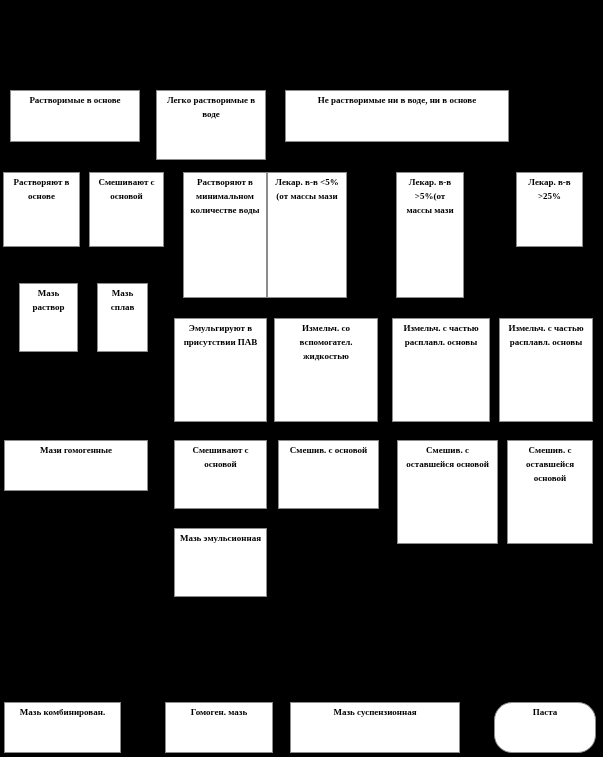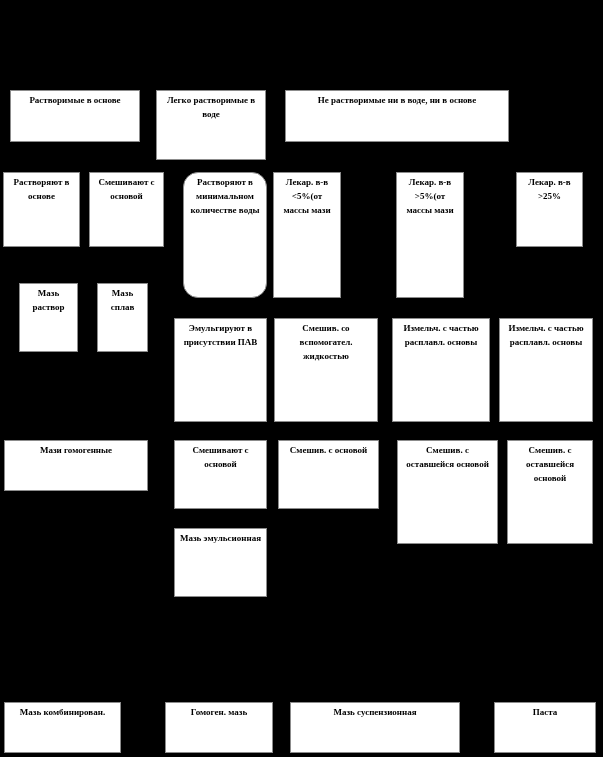--- a/index.html
+++ b/index.html
@@ -43,39 +43,39 @@
 
 <div class="canvas">
 
 
   <div class="flow-box" style="left:10px;  top:90px;  width:130px; height:52px;"><span>Растворимые в основе</span></div>
   <div class="flow-box" style="left:156px; top:90px;  width:110px; height:70px;"><span>Легко растворимые в воде</span></div>
   <div class="flow-box" style="left:285px; top:90px;  width:224px; height:52px;"><span>Не растворимые ни в воде, ни в основе</span></div>
 
   <div class="flow-box" style="left:3px;   top:172px; width:77px;  height:75px;"><span>Растворяют в основе</span></div>
   <div class="flow-box" style="left:89px;  top:172px; width:75px;  height:75px;"><span>Смешивают с основой</span></div>
-  <div class="flow-box" style="left:183px; top:172px; width:84px;  height:126px;border-radius:15px;"><span>Растворяют в минимальном количестве воды</span></div>
-  <div class="flow-box" style="left:273px; top:172px; width:68px;  height:126px;"><span>Лекар. в-в &lt;5%(от массы мази</span></div>
+  <div class="flow-box" style="left:183px; top:172px; width:84px;  height:126px;"><span>Растворяют в минимальном количестве воды</span></div>
+  <div class="flow-box" style="left:267px; top:172px; width:80px;  height:126px;"><span>Лекар. в-в &lt;5%(от массы мази</span></div>
   <div class="flow-box" style="left:396px; top:172px; width:68px;  height:126px;"><span>Лекар. в-в &gt;5%(от массы мази</span></div>
   <div class="flow-box" style="left:516px; top:172px; width:67px;  height:75px;"><span>Лекар. в-в &gt;25%</span></div>
 
   <div class="flow-box" style="left:19px;   top:283px; width:59px;  height:69px;"><span>Мазь раствор</span></div>
   <div class="flow-box" style="left:97px;  top:283px; width:51px;  height:69px;"><span>Мазь сплав</span></div>
 
   <div class="flow-box" style="left:174px; top:318px; width:93px;  height:104px;"><span>Эмульгируют в присутствии ПАВ</span></div>
-  <div class="flow-box" style="left:274px; top:318px; width:104px; height:104px;"><span>Смешив. со вспомогател. жидкостью</span></div>
+  <div class="flow-box" style="left:274px; top:318px; width:104px; height:104px;"><span>Измельч. со вспомогател. жидкостью</span></div>
   <div class="flow-box" style="left:392px; top:318px; width:98px;  height:104px;"><span>Измельч. с частью расплавл. основы</span></div>
   <div class="flow-box" style="left:499px; top:318px; width:94px;  height:104px;"><span>Измельч. с частью расплавл. основы</span></div>
 
   <div class="flow-box" style="left:4px;   top:440px; width:144px; height:51px;"><span>Мази гомогенные</span></div>
   <div class="flow-box" style="left:174px; top:440px; width:93px;  height:69px;"><span>Смешивают с основой</span></div>
   <div class="flow-box" style="left:278px; top:440px; width:101px; height:69px;"><span>Смешив. с основой</span></div>
   <div class="flow-box" style="left:397px; top:440px; width:101px; height:104px;"><span>Смешив. с оставшейся основой</span></div>
   <div class="flow-box" style="left:507px; top:440px; width:86px;  height:104px;"><span>Смешив. с оставшейся основой</span></div>
 
   <div class="flow-box" style="left:174px; top:528px; width:93px;  height:69px;"><span>Мазь эмульсионная</span></div>
 
   <div class="flow-box" style="left:4px;   top:702px; width:117px; height:51px;"><span>Мазь комбинирован.</span></div>
   <div class="flow-box" style="left:165px; top:702px; width:108px; height:51px;"><span>Гомоген. мазь</span></div>
   <div class="flow-box" style="left:290px; top:702px; width:170px; height:51px;"><span>Мазь суспензионная</span></div>
-  <div class="flow-box" style="left:494px; top:702px; width:102px; height:51px;"><span>Паста</span></div>
+  <div class="flow-box" style="left:494px; top:702px; width:102px; height:51px;border-radius:18px;"><span>Паста</span></div>
 
 </div>
 
 </body></html>

